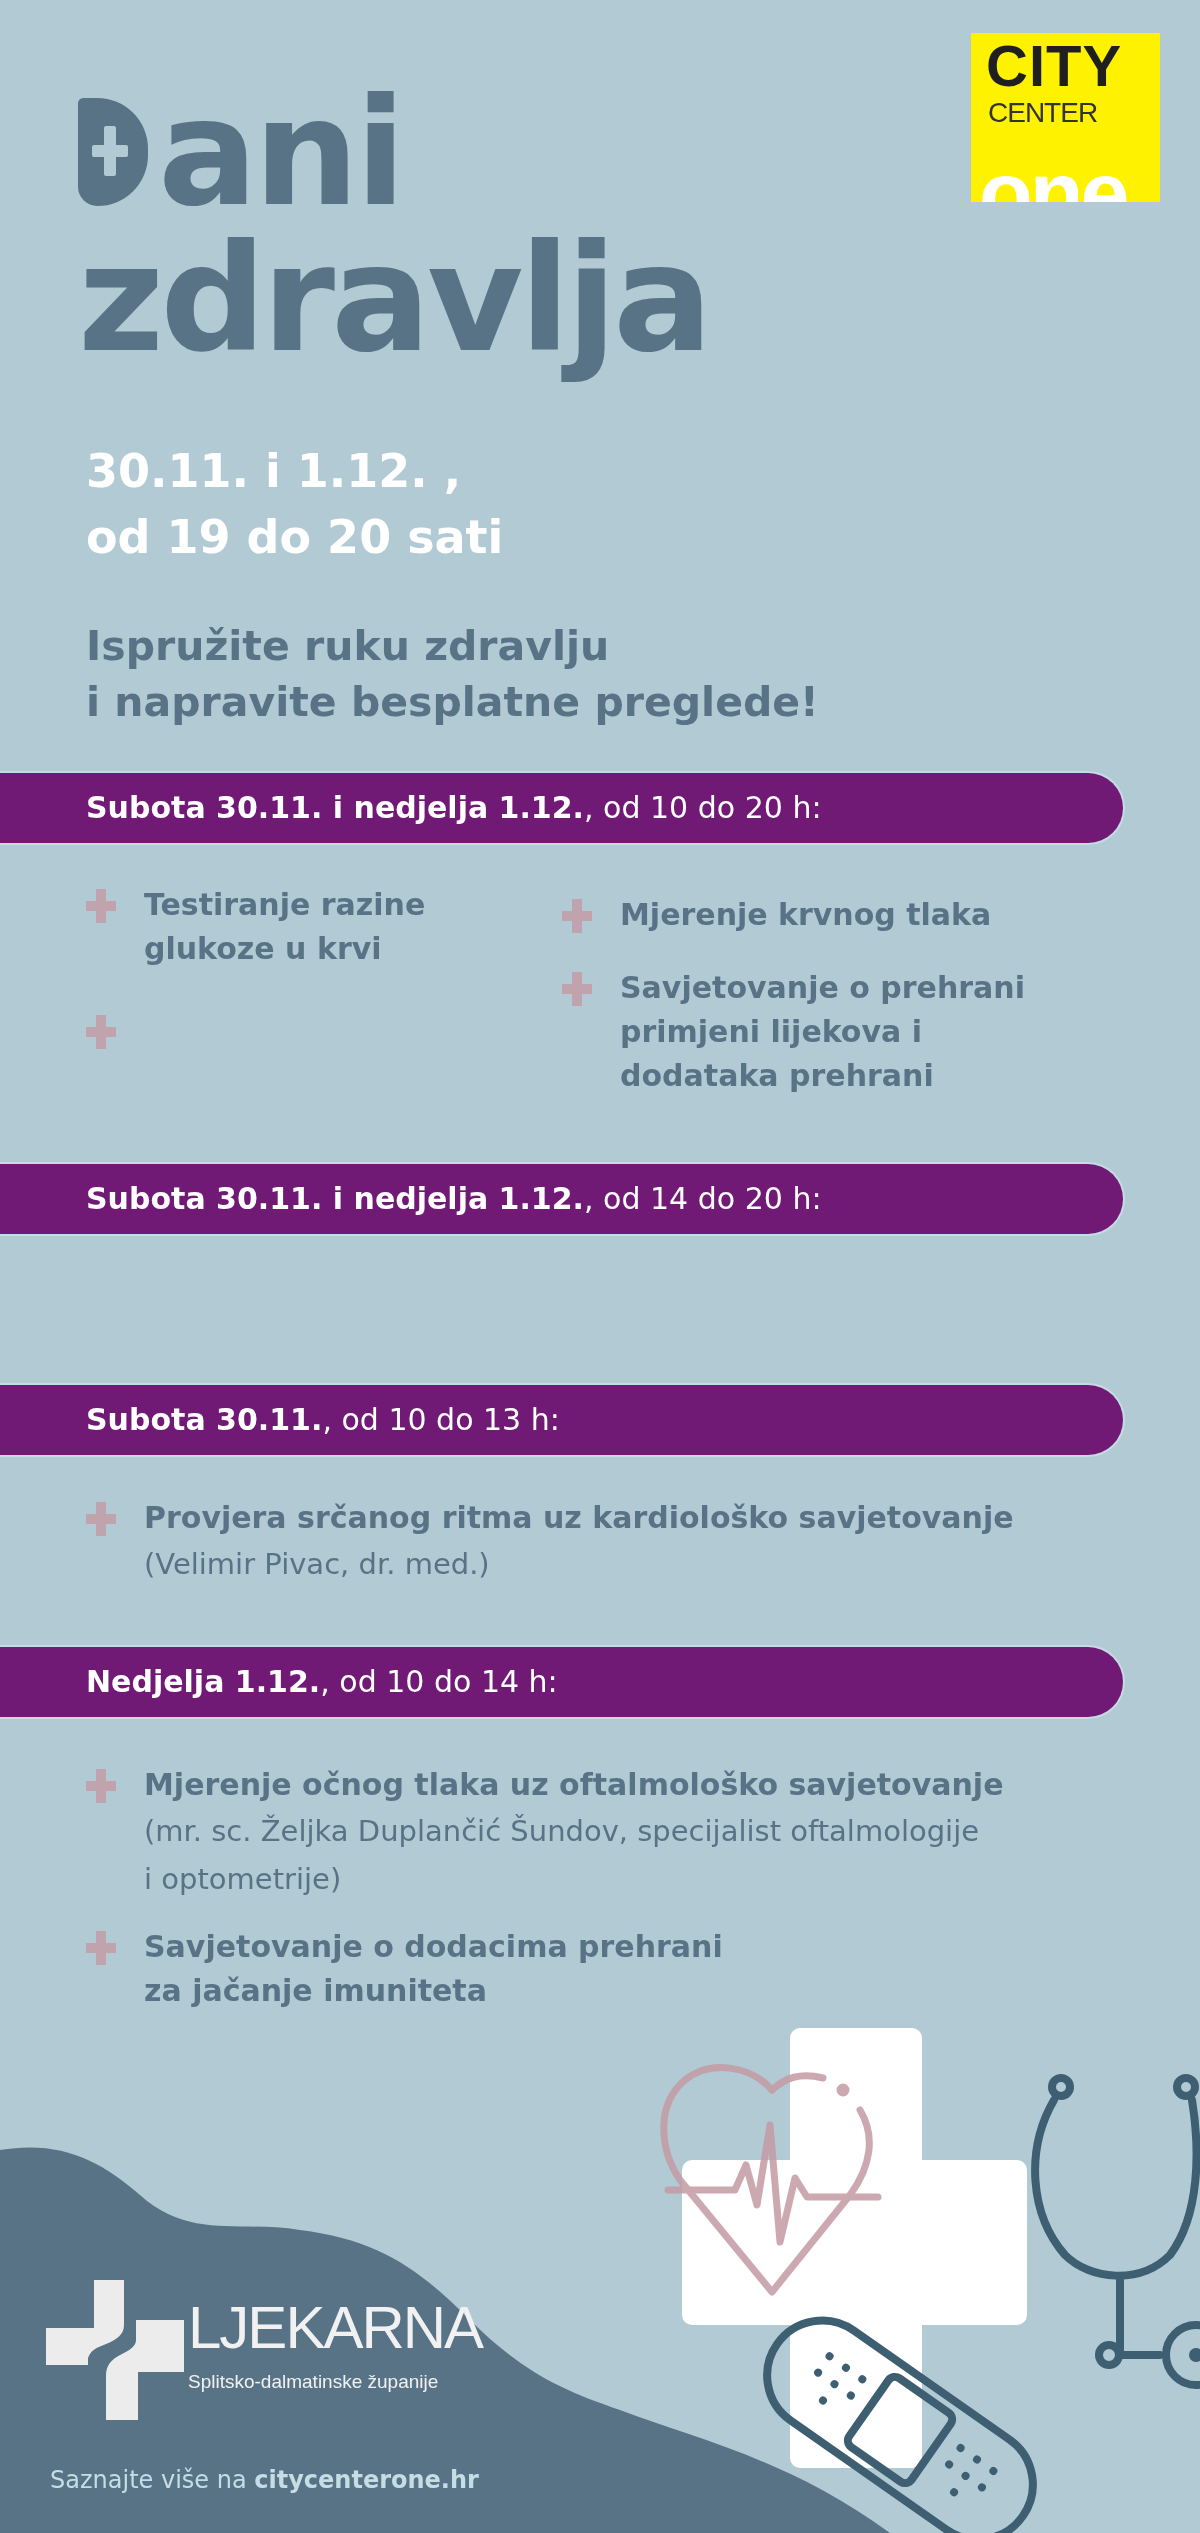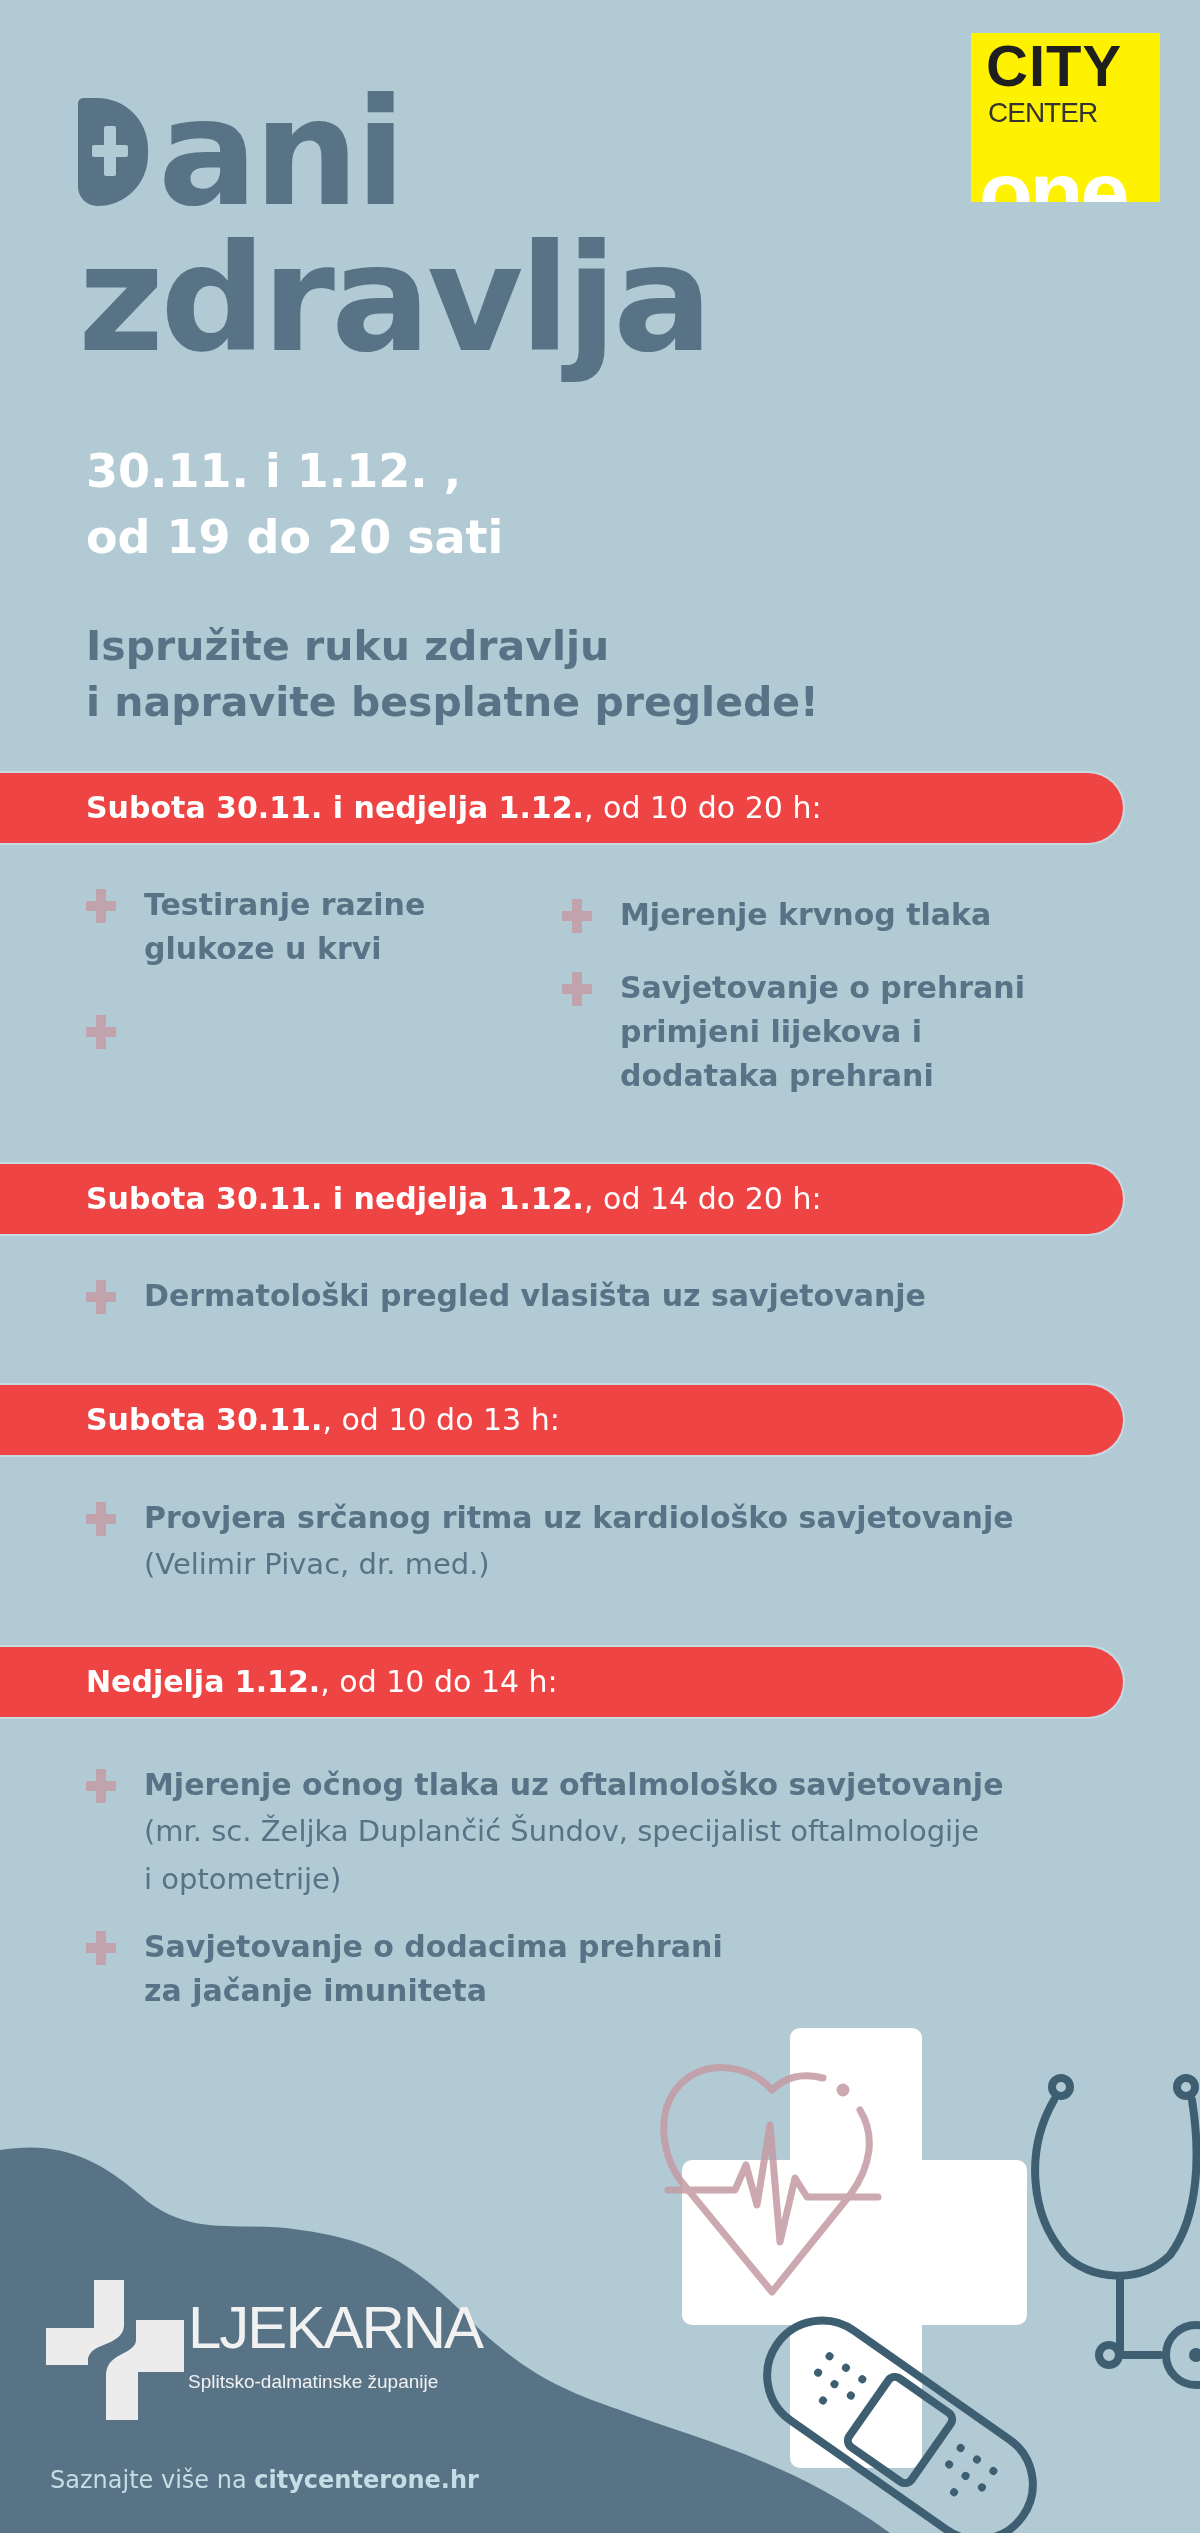--- a/index.html
+++ b/index.html
@@ -65,21 +65,21 @@
 
   .tagline {
     position: absolute; left: 86px; top: 618px;
     font-weight: bold; font-size: 41px; line-height: 56px; color: #587386;
   }
   .tagline span { display: block; white-space: nowrap; }
 
   
   .banner {
     position: absolute; left: 0; width: 1123px; height: 70px;
-    background: #ef4444; border-radius: 0 35px 35px 0;
+    background: #701a75; border-radius: 0 35px 35px 0;
     box-shadow: 0 0 0 2px #c6dbe3;
     color: #fff; font-size: 30px; line-height: 70px; padding-left: 86px;
     white-space: nowrap;
   }
   .banner b { font-weight: bold; }
   .banner .rest { font-weight: normal; }
 
   
   .item {
     position: absolute; display: flex; align-items: flex-start;
@@ -170,26 +170,20 @@
     <span class="cross"></span>
     <div class="text">
       <span>Savjetovanje o prehrani</span>
       <span>primjeni lijekova i</span>
       <span>dodataka prehrani</span>
     </div>
   </div>
 
   <div class="banner" style="top:1164px;">
     <b>Subota 30.11. i nedjelja 1.12.</b><span class="rest">, od 14 do 20 h:</span>
-  </div>
-  <div class="item" style="left:86px; top:1274px;">
-    <span class="cross"></span>
-    <div class="text">
-      <span>Dermatološki pregled vlasišta uz savjetovanje</span>
-    </div>
   </div>
 
   <div class="banner" style="top:1385px;">
     <b>Subota 30.11.</b><span class="rest">, od 10 do 13 h:</span>
   </div>
   <div class="item" style="left:86px; top:1496px;">
     <span class="cross"></span>
     <div>
       <div class="text">
           <span>Provjera srčanog ritma uz kardiološko savjetovanje</span>

